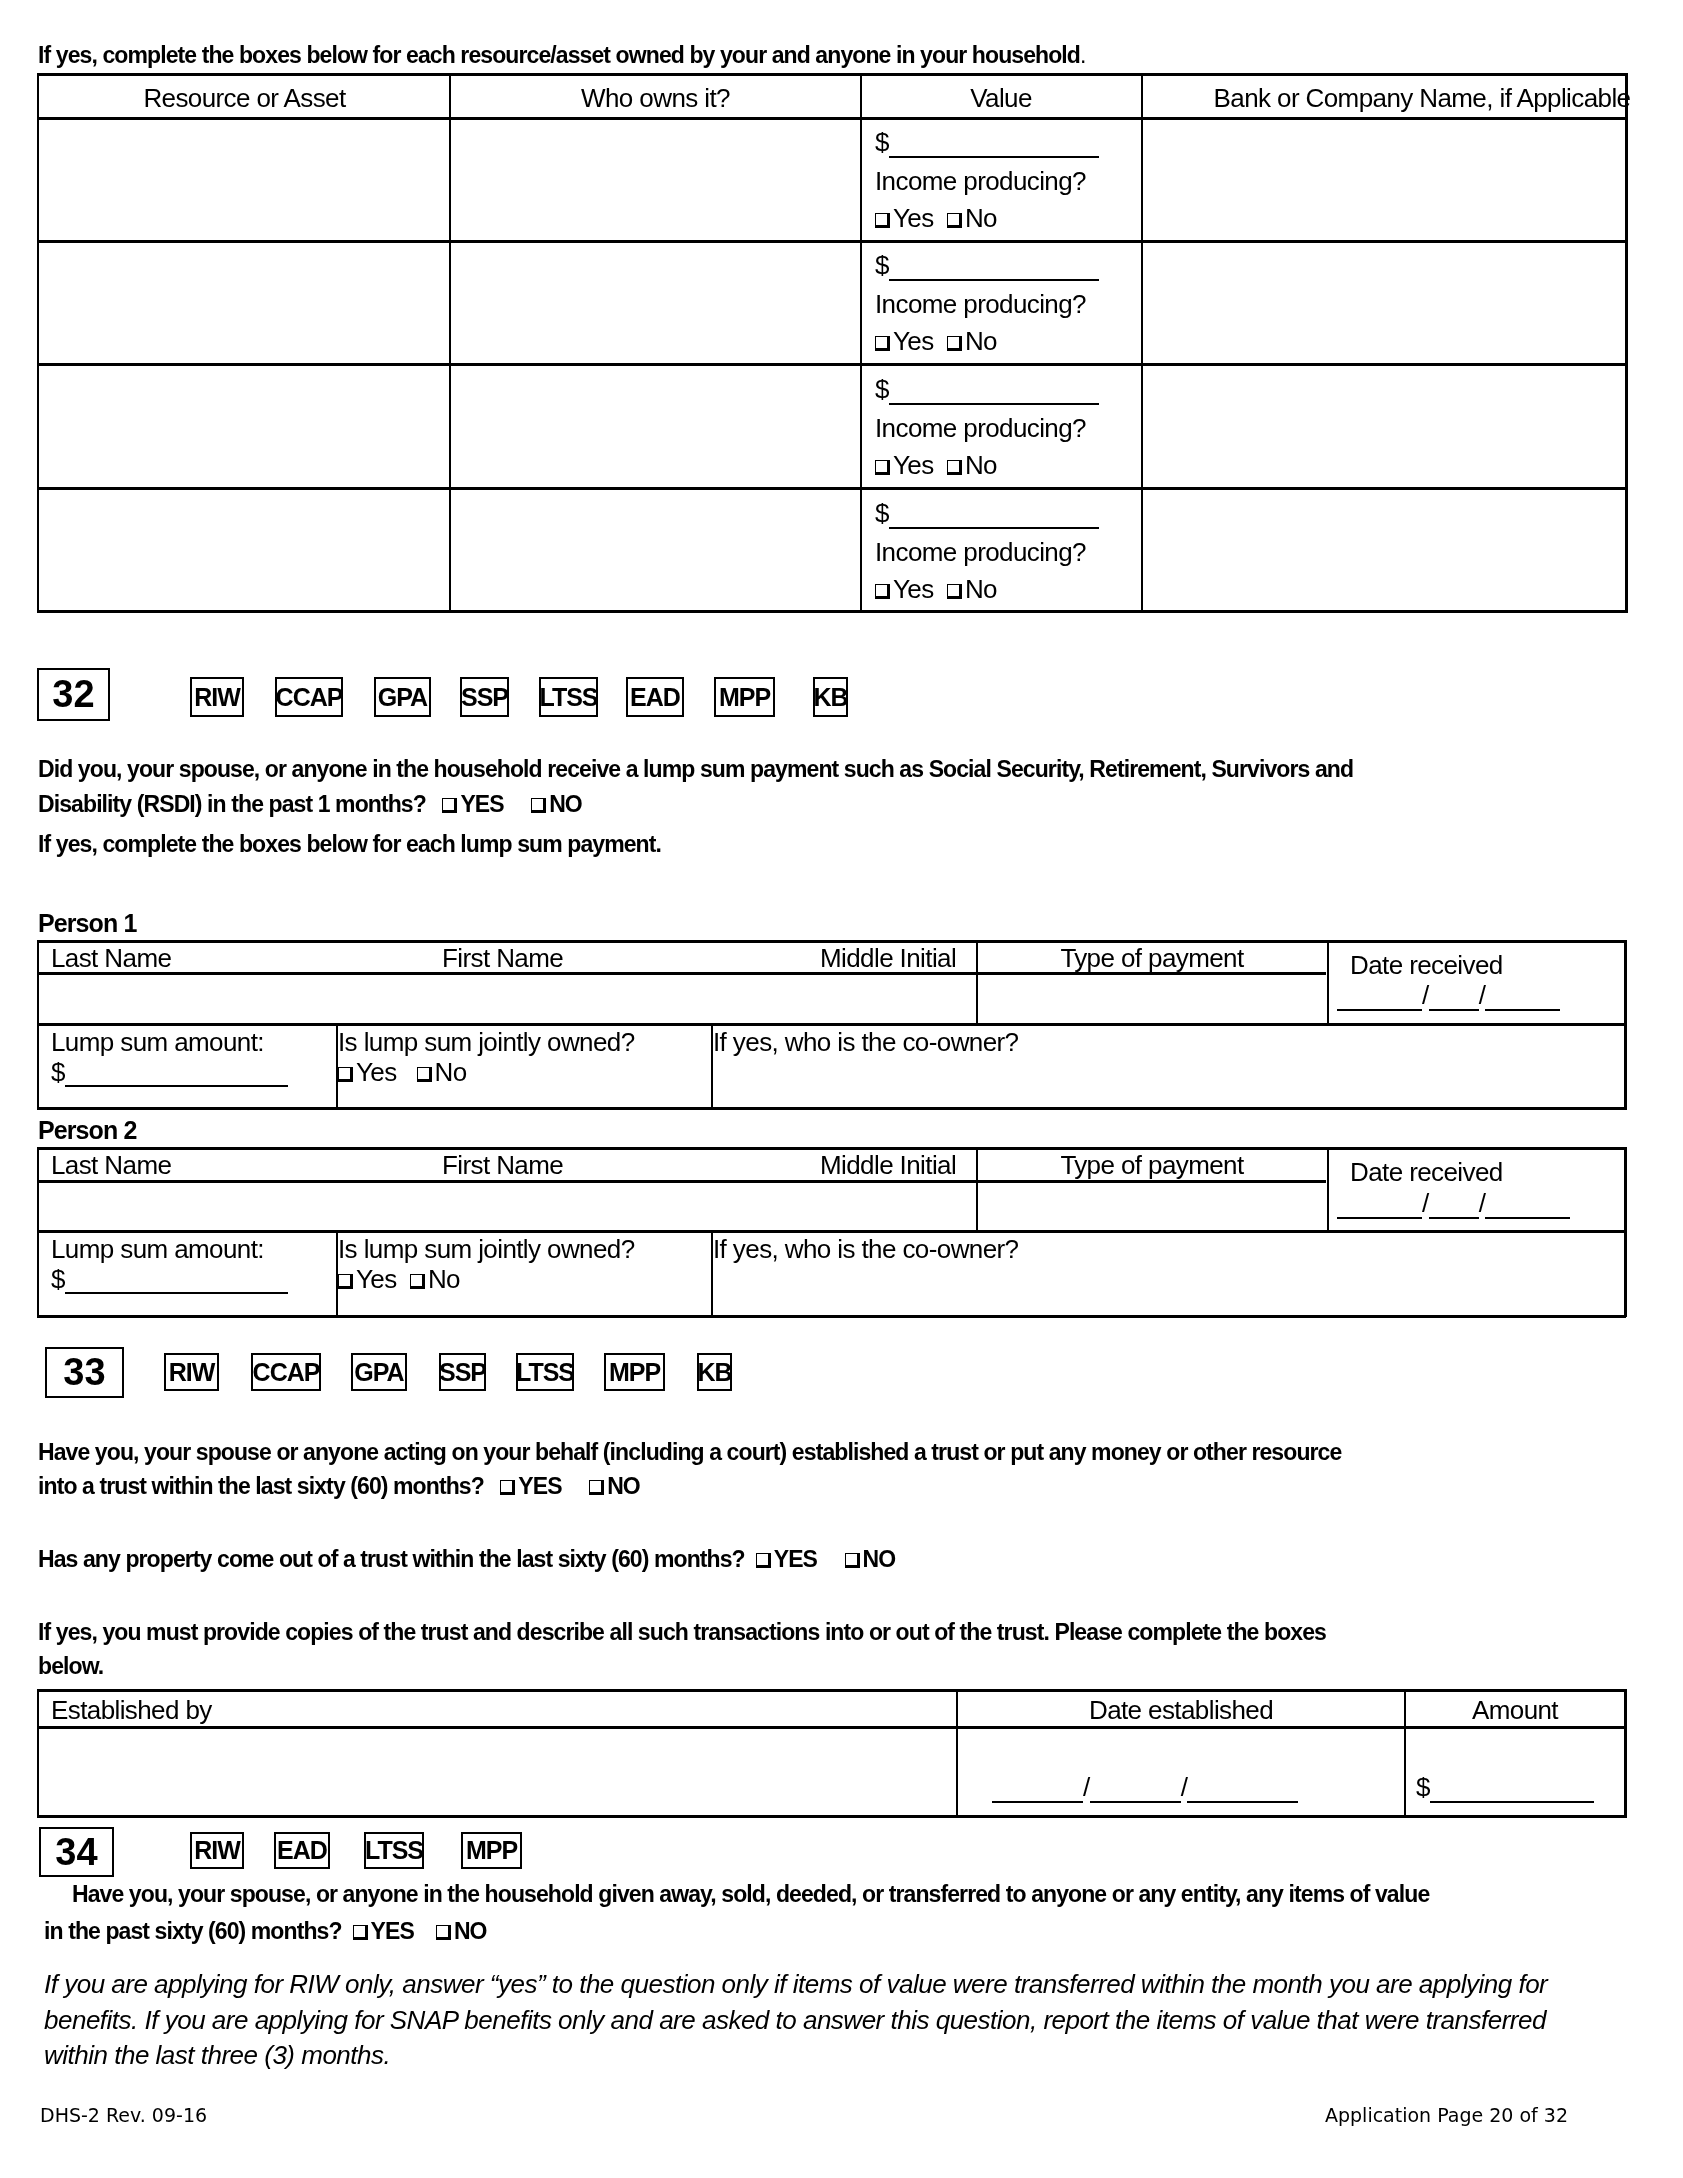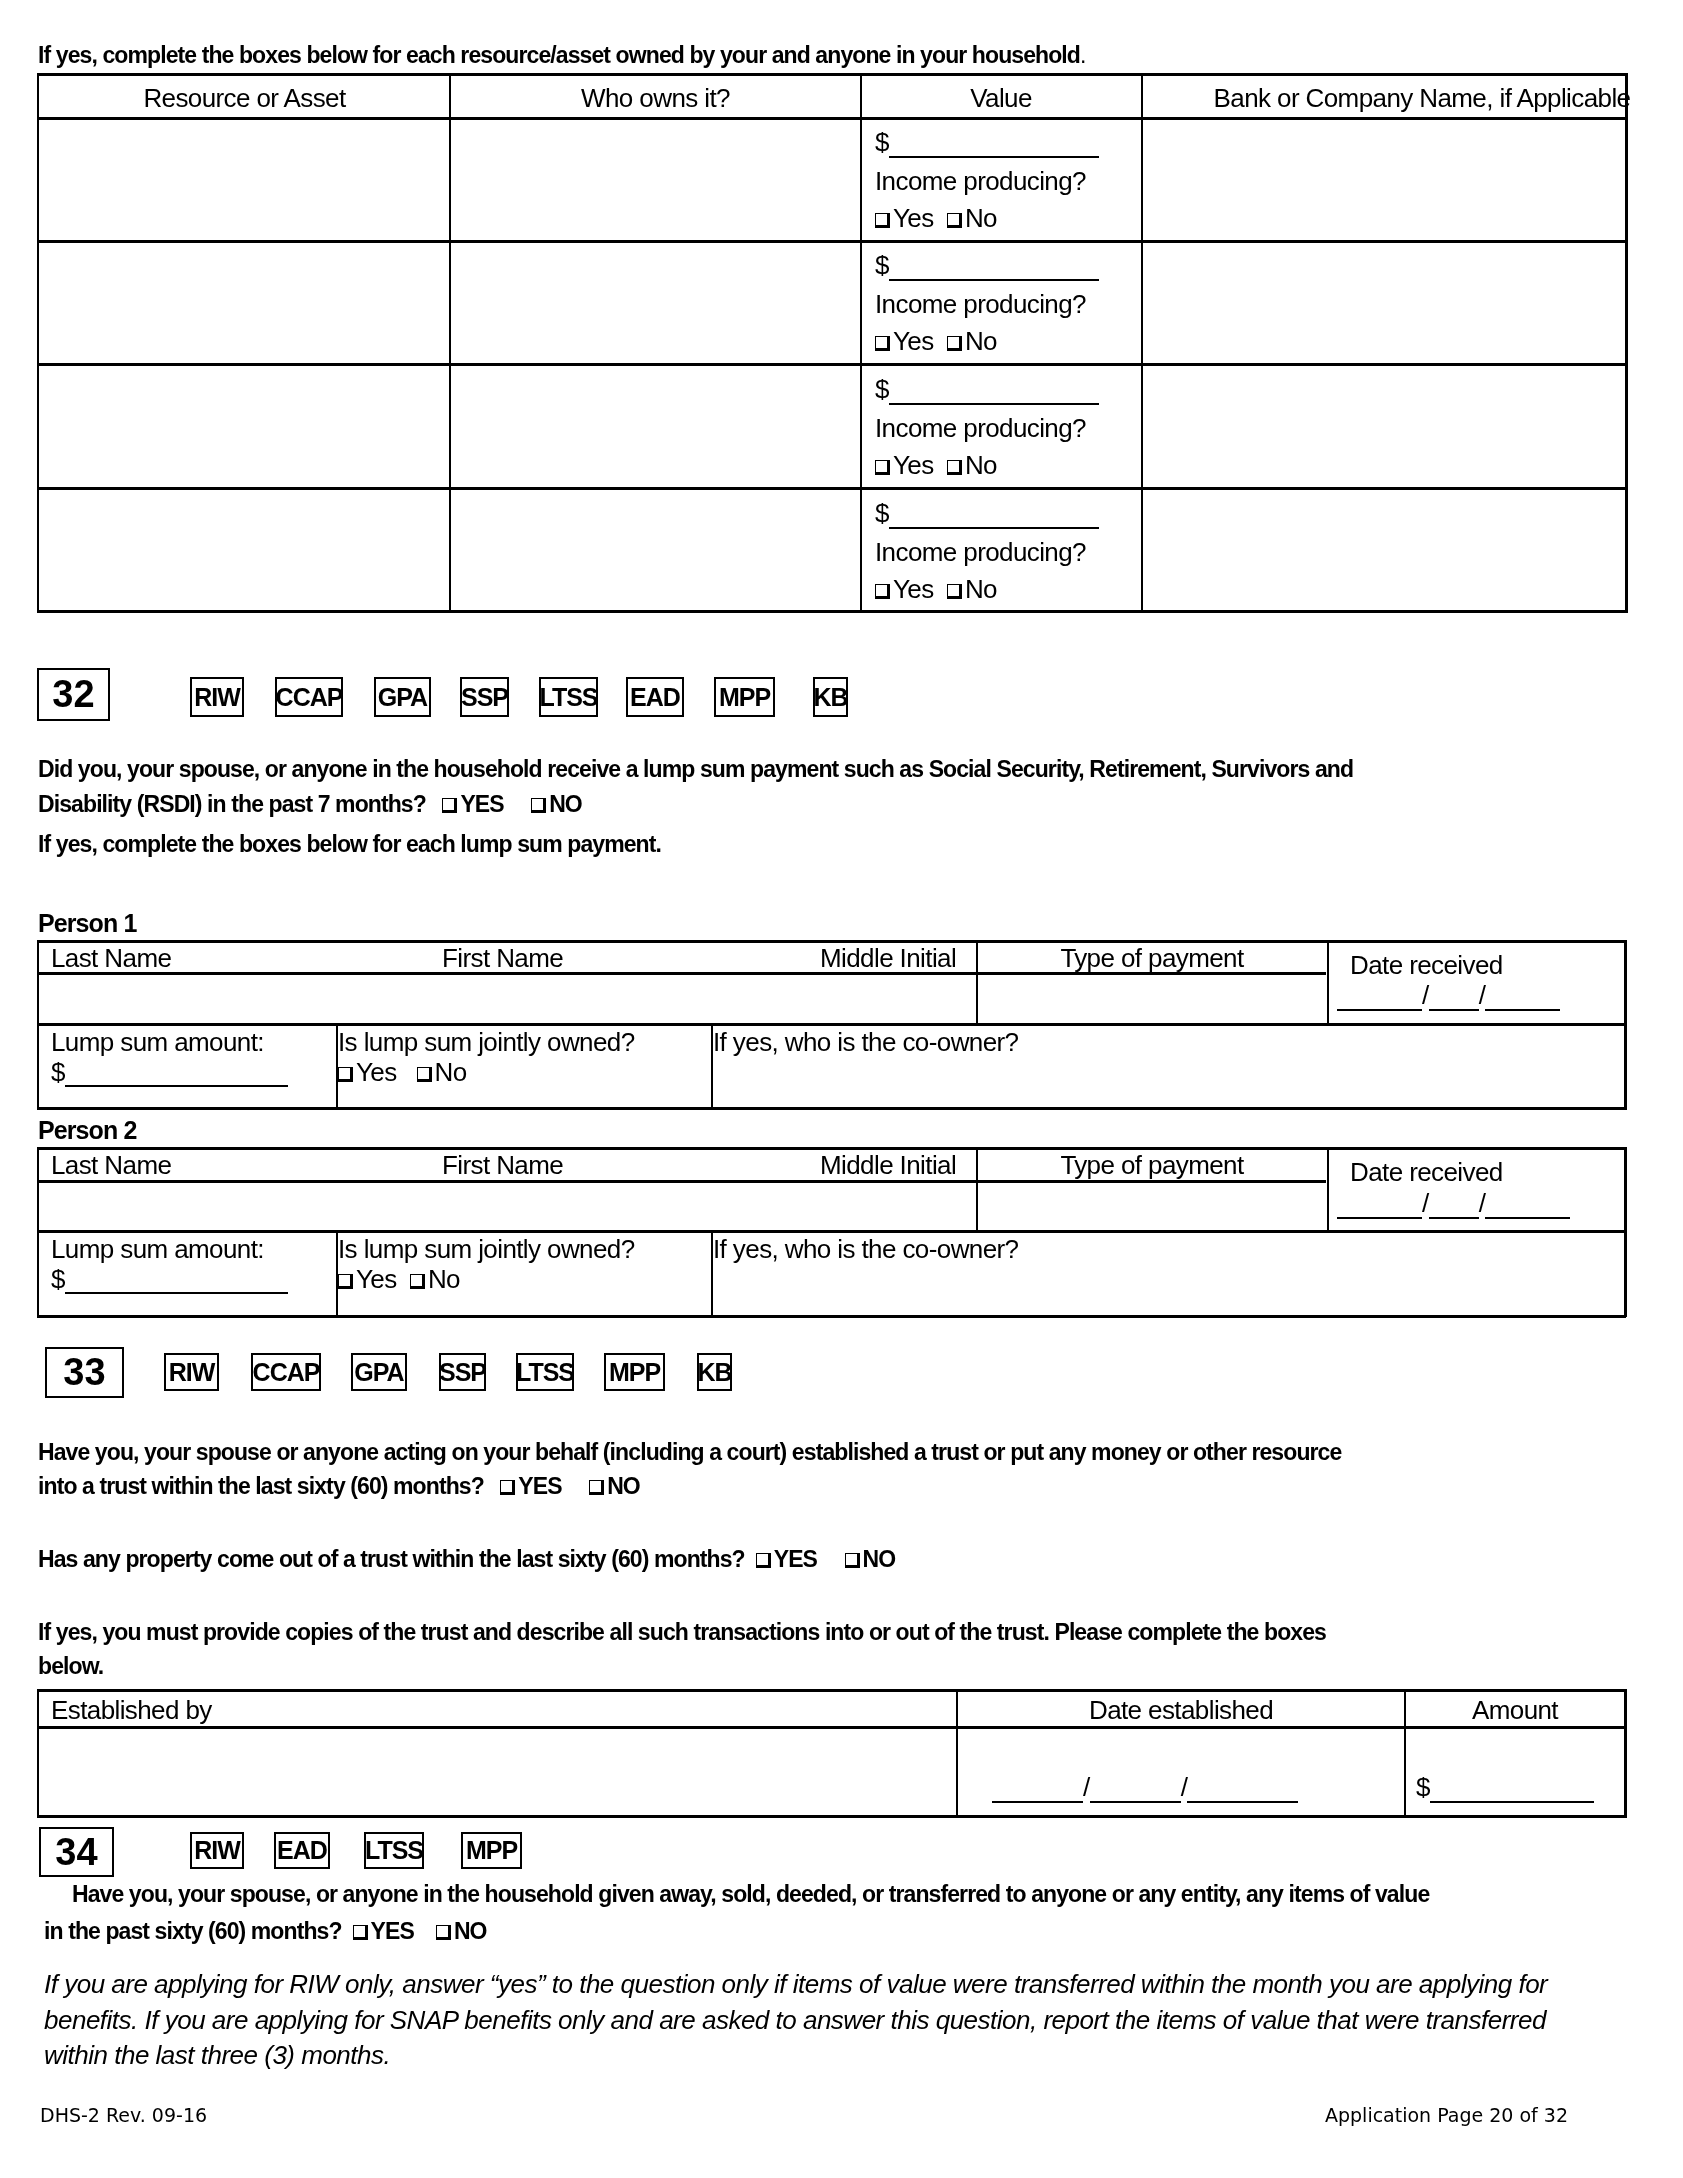--- a/index.html
+++ b/index.html
@@ -79,21 +79,21 @@
 <div class="tag" style="left:275px; top:677px; width:68px; height:40px;">CCAP</div>
 <div class="tag" style="left:374px; top:677px; width:57px; height:40px;">GPA</div>
 <div class="tag" style="left:460px; top:677px; width:49px; height:40px;">SSP</div>
 <div class="tag" style="left:539px; top:677px; width:59px; height:40px;">LTSS</div>
 <div class="tag" style="left:626px; top:677px; width:58px; height:40px;">EAD</div>
 <div class="tag" style="left:714px; top:677px; width:61px; height:40px;">MPP</div>
 <div class="tag" style="left:813px; top:677px; width:35px; height:40px;">KB</div>
 
 <div class="abs bold-cond" style="left:38px; top:756px;">Did you, your spouse, or anyone in the household receive a lump sum payment such as Social Security, Retirement, Survivors and</div>
 <div class="abs bold-cond" style="left:38px; top:791px;">
-  <span>Disability (RSDI) in the past 7 months?</span>&nbsp;&nbsp;
+  <span>Disability (RSDI) in the past 1 months?</span>&nbsp;&nbsp;
   <span><span class="cb"></span><span>YES</span></span>&nbsp;&nbsp;&nbsp;&nbsp;
   <span><span class="cb"></span><span>NO</span></span>
 </div>
 <div class="abs bold-cond" style="left:38px; top:831px;">If yes, complete the boxes below for each lump sum payment.</div>
 
 <div class="abs bold-cond" style="left:38px; top:909px; font-size:25px;">Person 1</div>
 <div>
   <div class="hline" style="left:37px; width:1589px; top:940px;"></div>
   <div class="hline" style="left:37px; width:940px; top:972px;"></div>
   <div class="hline" style="left:976px; width:350px; top:972px;"></div>

